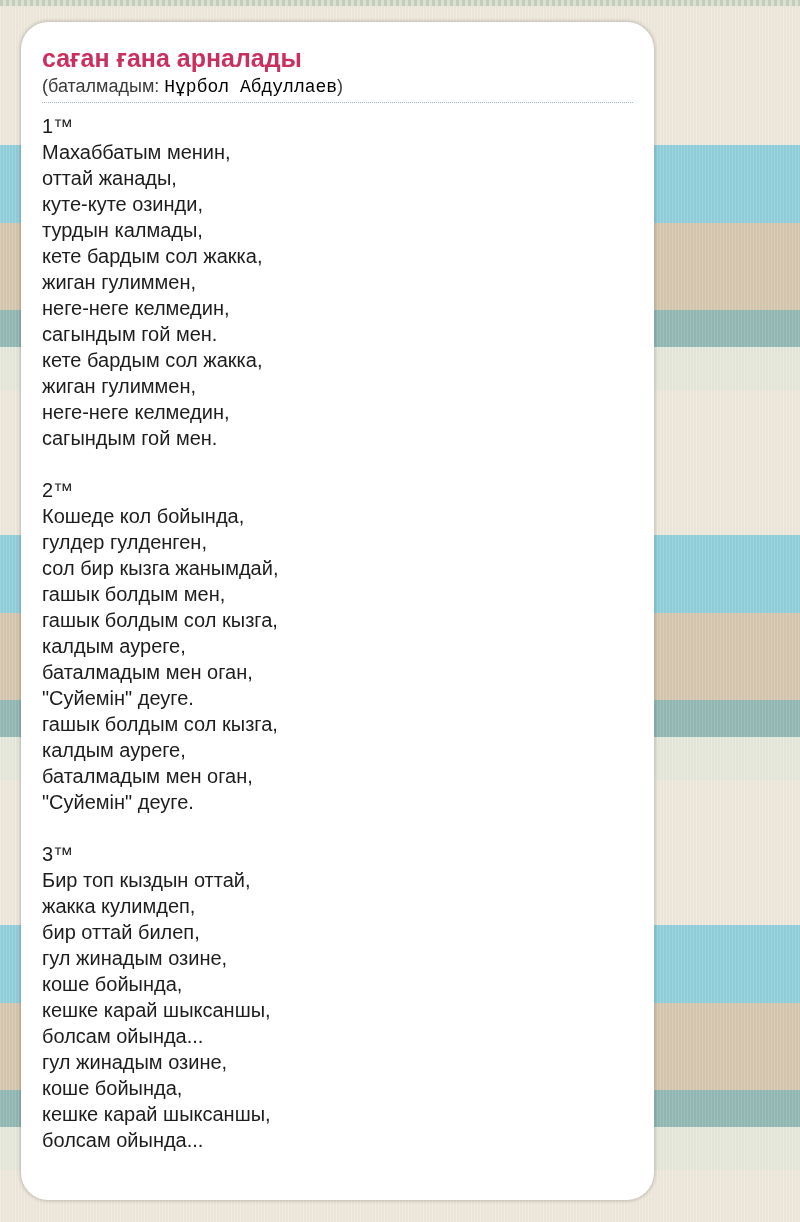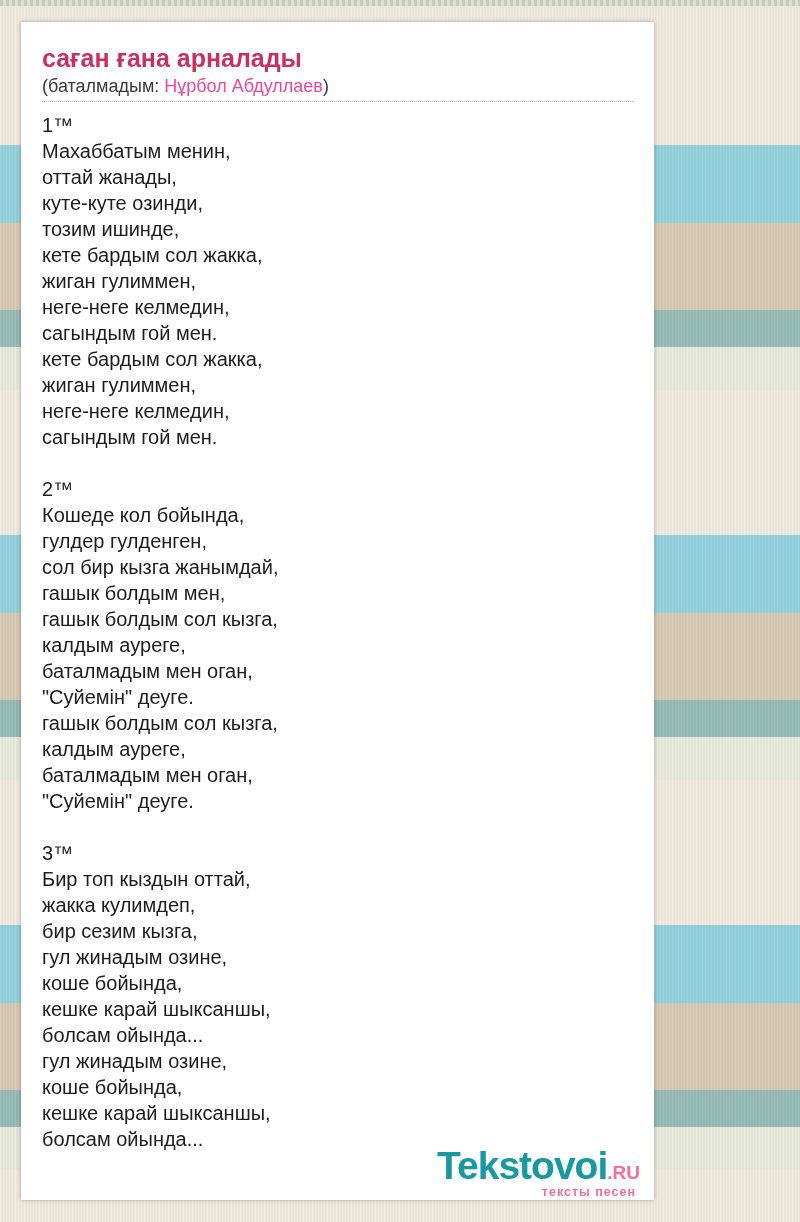--- a/index.html
+++ b/index.html
@@ -34,43 +34,45 @@
     position: absolute;
     left: 21px;
     top: 22px;
     width: 633px;
     height: 1178px;
     background: #ffffff;
     box-shadow: 0 0 4px rgba(0,0,0,0.30);
     box-sizing: border-box;
     padding: 23px 21px 0 21px;
     z-index: 1;
+    border-radius: 27px;
   }
   .song-header {
     border-bottom: 1px dotted #9fb8c8;
     padding-bottom: 4px;
   }
   .song-title {
     margin: 0;
     font-size: 25px;
     line-height: 26px;
     font-weight: bold;
     color: #c9305f;
     letter-spacing: 0;
   }
   .song-subtitle {
     margin-top: 4px;
     font-size: 18px;
     line-height: 22px;
     color: #3a3a3a;
   }
   .artist-link {
-    color: #ec4899;
+    color: #000000;
     text-decoration: none;
     cursor: pointer;
+    font-family: Liberation Mono, monospace;
   }
   .lyrics {
     margin-top: 10px;
     font-size: 20px;
     line-height: 26px;
     color: #1d1d1d;
   }
   .verse { margin: 0 0 26px 0; }
   .verse:last-child { margin-bottom: 0; }
   .verse-label, .lyric-line {
@@ -120,21 +122,21 @@
       <span>(баталмадым: </span><a class="artist-link">Нұрбол Абдуллаев</a><span>)</span>
     </div>
   </div>
 
   <div class="lyrics" id="lyrics">
       <div class="verse">
         <div class="verse-label">1™</div>
         <div class="lyric-line">Махаббатым менин,</div>
         <div class="lyric-line">оттай жанады,</div>
         <div class="lyric-line">куте-куте озинди,</div>
-        <div class="lyric-line">тозим ишинде,</div>
+        <div class="lyric-line">турдын калмады,</div>
         <div class="lyric-line">кете бардым сол жакка,</div>
         <div class="lyric-line">жиган гулиммен,</div>
         <div class="lyric-line">неге-неге келмедин,</div>
         <div class="lyric-line">сагындым гой мен.</div>
         <div class="lyric-line">кете бардым сол жакка,</div>
         <div class="lyric-line">жиган гулиммен,</div>
         <div class="lyric-line">неге-неге келмедин,</div>
         <div class="lyric-line">сагындым гой мен.</div>
       </div>
       <div class="verse">
@@ -149,30 +151,26 @@
         <div class="lyric-line">"Суйемін" деуге.</div>
         <div class="lyric-line">гашык болдым сол кызга,</div>
         <div class="lyric-line">калдым ауреге,</div>
         <div class="lyric-line">баталмадым мен оган,</div>
         <div class="lyric-line">"Суйемін" деуге.</div>
       </div>
       <div class="verse">
         <div class="verse-label">3™</div>
         <div class="lyric-line">Бир топ кыздын оттай,</div>
         <div class="lyric-line">жакка кулимдеп,</div>
-        <div class="lyric-line">бир сезим кызга,</div>
+        <div class="lyric-line">бир оттай билеп,</div>
         <div class="lyric-line">гул жинадым озине,</div>
         <div class="lyric-line">коше бойында,</div>
         <div class="lyric-line">кешке карай шыксаншы,</div>
         <div class="lyric-line">болсам ойында...</div>
         <div class="lyric-line">гул жинадым озине,</div>
         <div class="lyric-line">коше бойында,</div>
         <div class="lyric-line">кешке карай шыксаншы,</div>
         <div class="lyric-line">болсам ойында...</div>
       </div>
     </div>
 
-  <a class="brand">
-    <span class="brand-main">Tekstovoi</span><span class="brand-domain">.RU</span>
-    <div class="brand-tagline">тексты песен</div>
-  </a>
 
 </div>
 
 </body></html>

